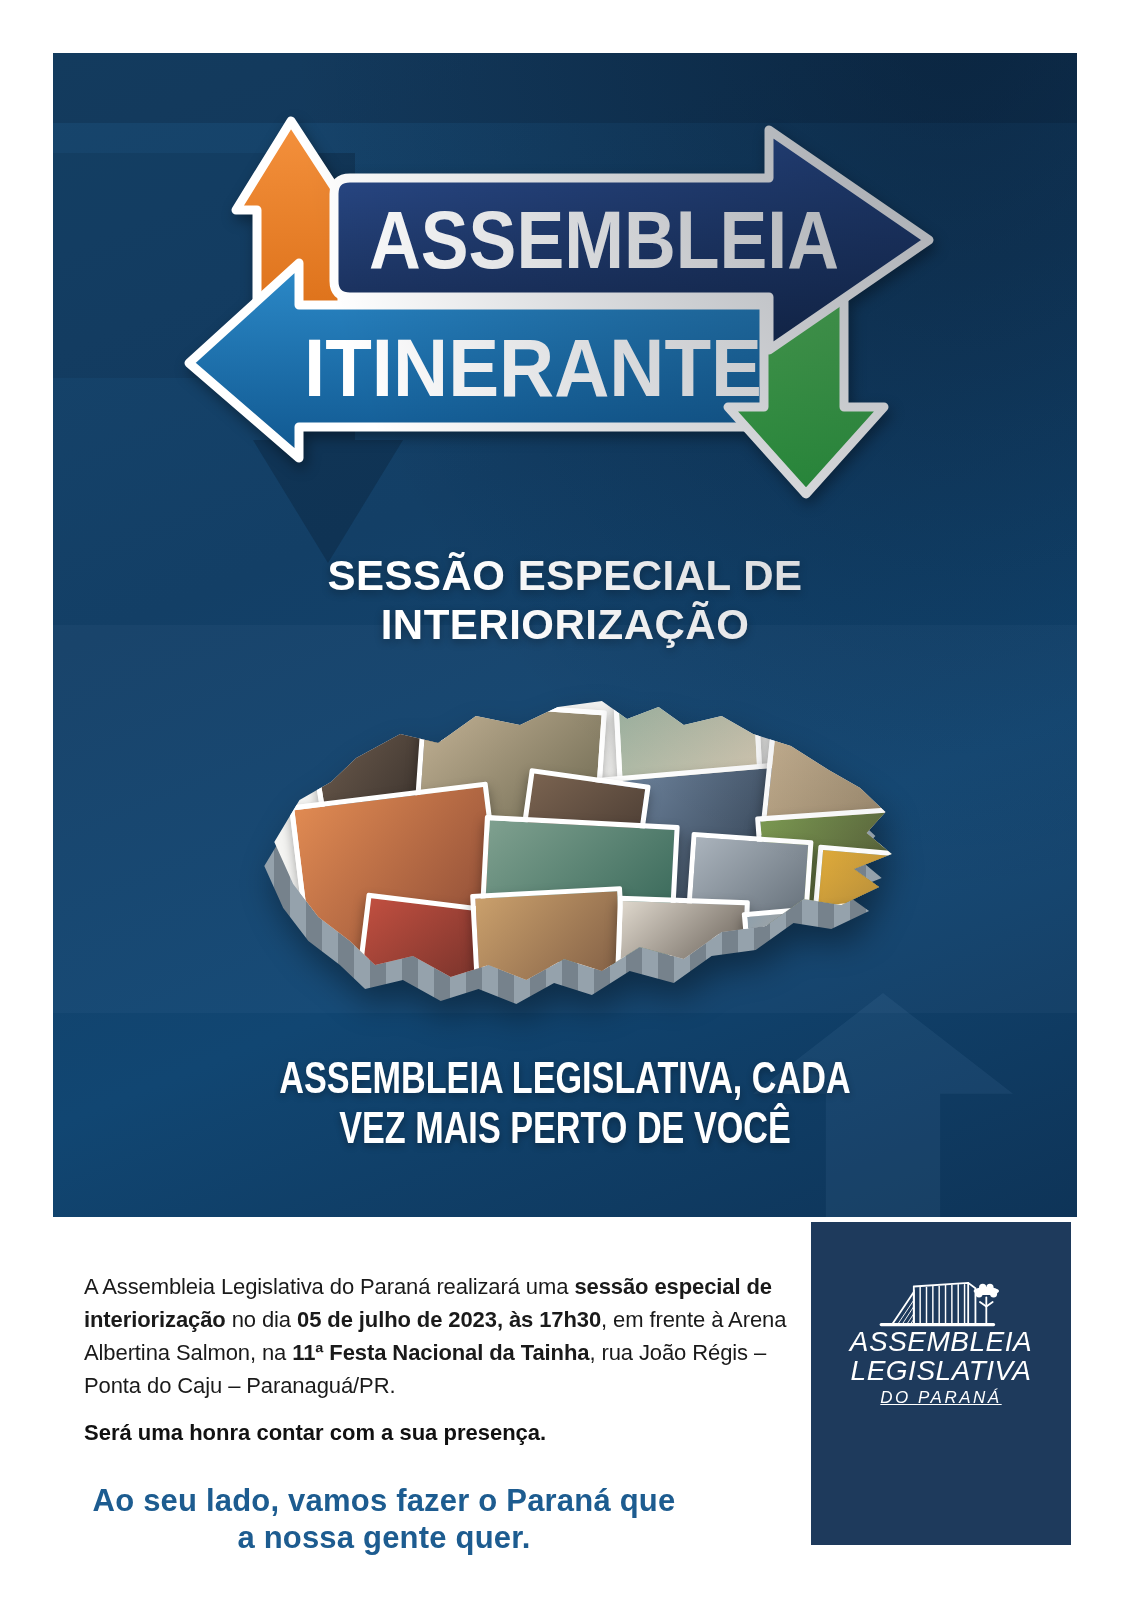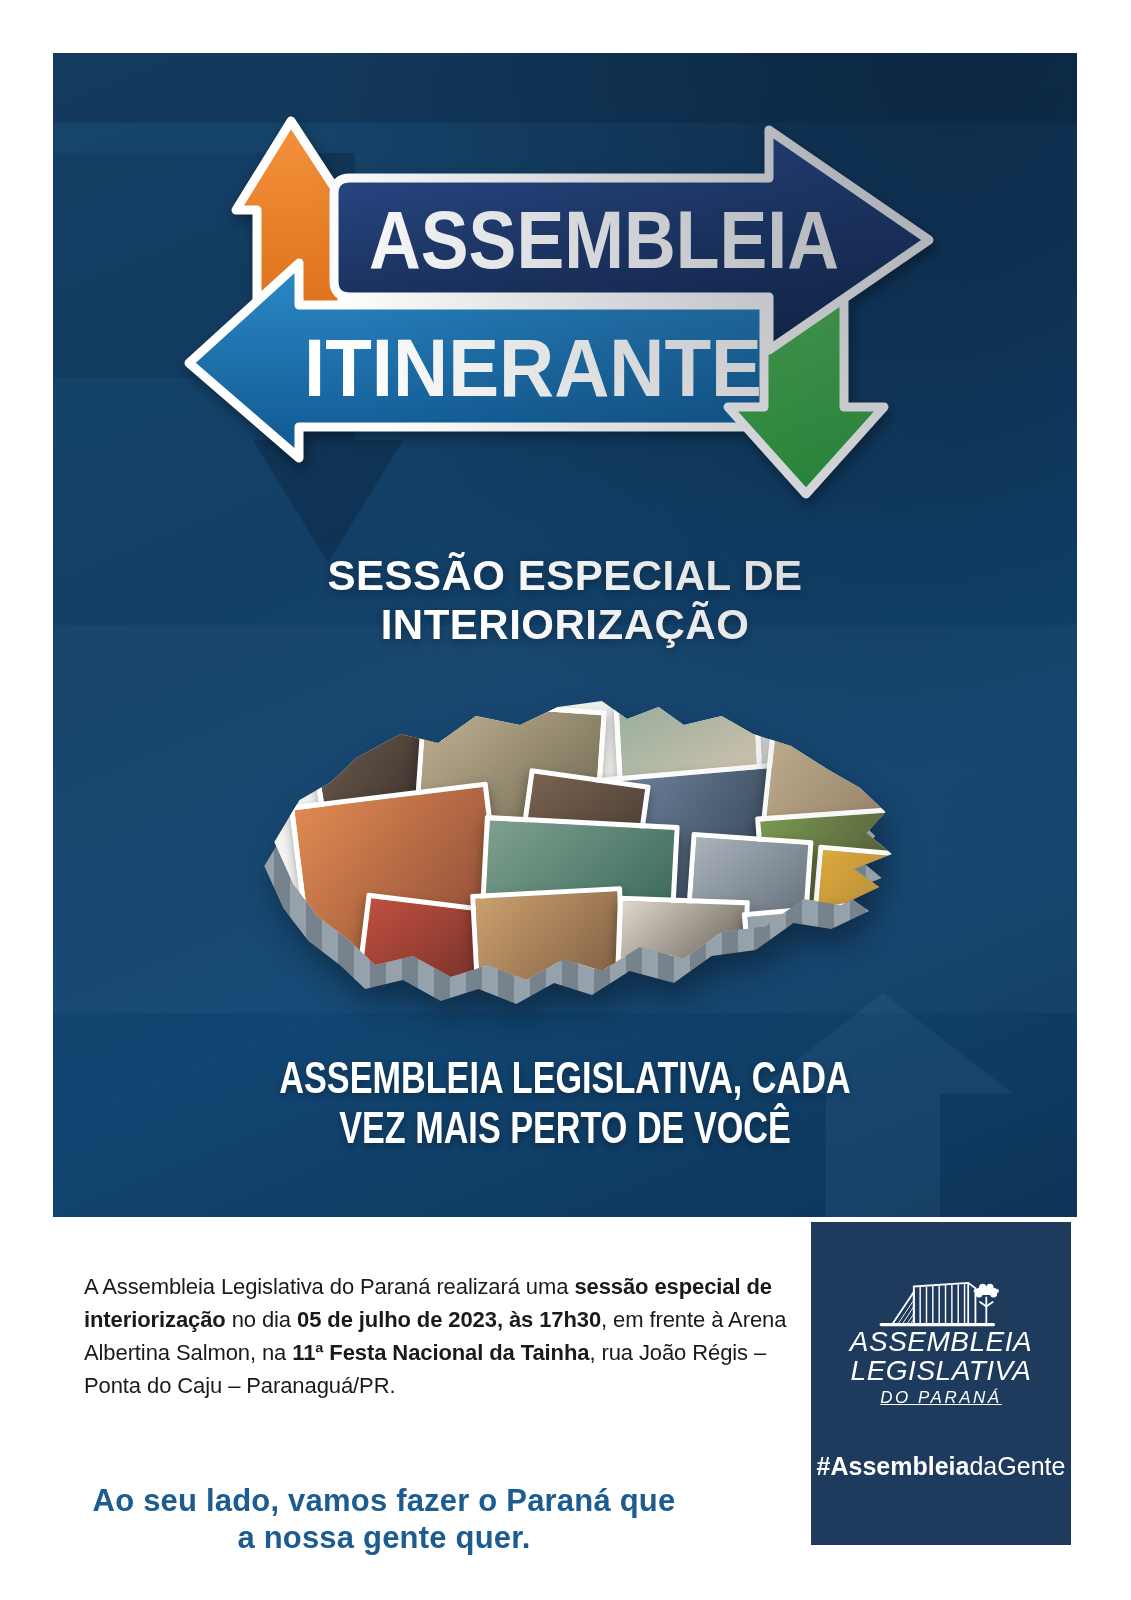--- a/index.html
+++ b/index.html
@@ -131,20 +131,21 @@
           <div class="photo" style="left: 205px; top: 192px; width: 142px; height: 105px; transform: rotate(-3deg); background: linear-gradient(135deg, rgb(202, 160, 108), rgb(124, 90, 66));"></div>
           <div class="photo" style="left: 348px; top: 200px; width: 122px; height: 100px; transform: rotate(2deg); background: linear-gradient(135deg, rgb(222, 215, 204), rgb(78, 70, 62));"></div>
           <div class="photo" style="left: 478px; top: 208px; width: 132px; height: 95px; transform: rotate(-5deg); background: linear-gradient(135deg, rgb(143, 160, 172), rgb(218, 178, 142));"></div>
         </div>
     </div>
 
     <div class="subheadline">ASSEMBLEIA LEGISLATIVA, CADA VEZ MAIS PERTO DE VOCÊ</div>
   </div>
 
   <p class="paragraph"><span>A Assembleia Legislativa do Paraná realizará uma </span><strong>sessão especial de interiorização</strong><span> no dia </span><strong>05 de julho de 2023, às 17h30</strong><span>, em frente à Arena Albertina Salmon, na </span><strong>11ª Festa Nacional da Tainha</strong><span>, rua João Régis – Ponta do Caju – Paranaguá/PR.</span></p>
+  <p class="honor-line">Será uma honra contar com a sua presença.</p>
   <p class="motto">Ao seu lado, vamos fazer o Paraná que a nossa gente quer.</p>
 
   <div class="side-box">
     <svg class="org-icon" viewBox="0 0 140 64">
       <g stroke="#ffffff" fill="none" stroke-width="2" stroke-linecap="round">
 
         <line x1="4" y1="58" x2="128" y2="58" stroke-width="3.5"></line>
 
         <path d="M16,58 L40,22 L40,58 Z"></path>
         <g stroke-width="1">
@@ -176,16 +177,15 @@
         <ellipse cx="120" cy="21" rx="14" ry="4.5"></ellipse>
         <circle cx="112" cy="24" r="4"></circle>
           <circle cx="128" cy="24" r="4"></circle>
         <circle cx="116" cy="17" r="4"></circle>
           <circle cx="124" cy="17" r="4"></circle>
       </g>
     </svg>
     <div class="org-line1">ASSEMBLEIA</div>
     <div class="org-line2">LEGISLATIVA</div>
     <div class="org-line3">DO PARANÁ</div>
-    <div class="hashtag"><span class="bold">#Assembleia</span><span>daGente</span></div>
   </div>
 
 </div>
 
 </body></html>

